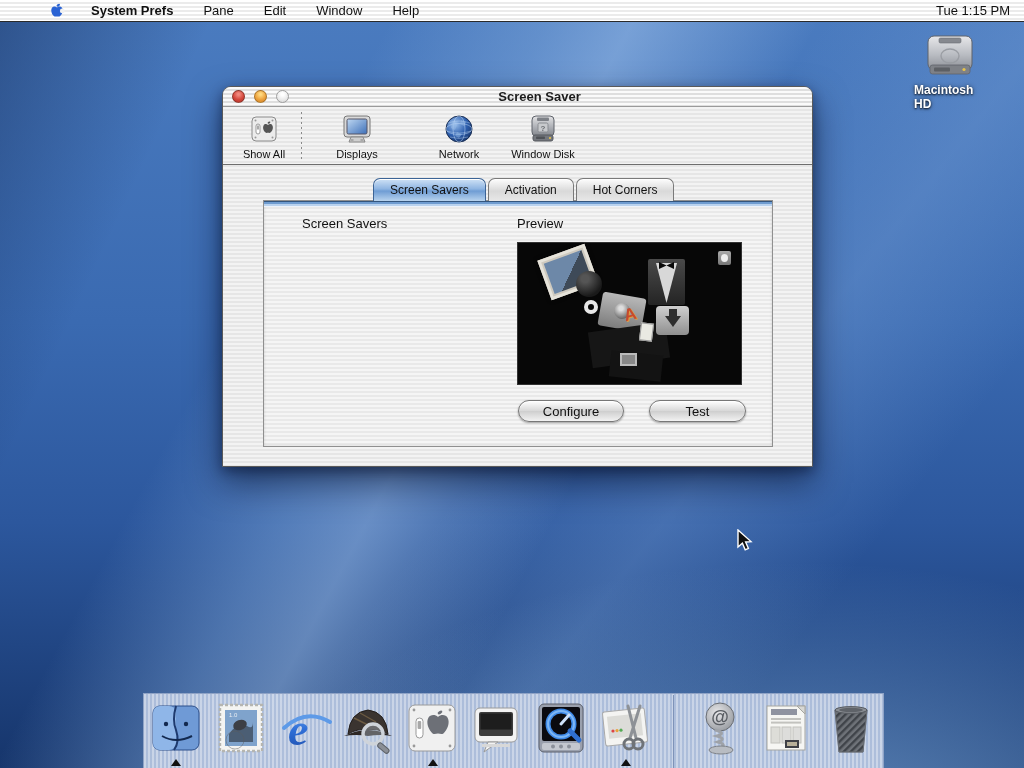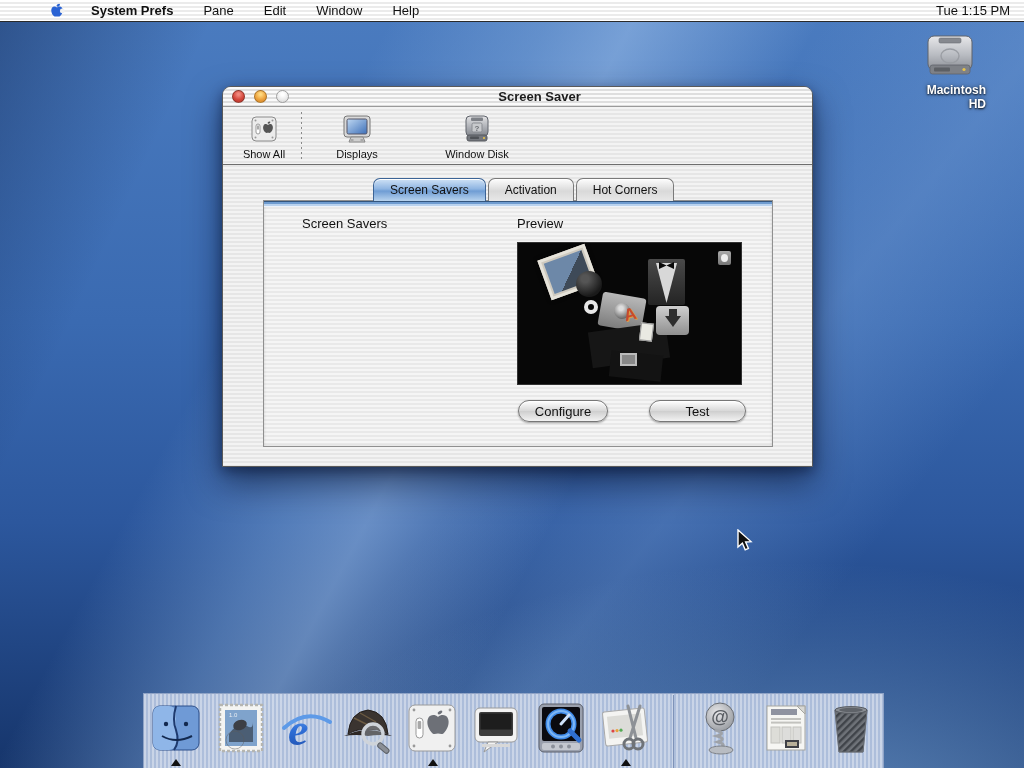--- a/index.html
+++ b/index.html
@@ -20,21 +20,21 @@
     position:absolute; left:0; top:0; width:1024px; height:22px;
     background:repeating-linear-gradient(180deg,#ffffff 0 2px,#ebebeb 2px 4px);
     border-bottom:1px solid #2a2a2a;
     display:flex; align-items:center; font-size:13px; color:#111;padding-left:33px;
   }
   .menubar .apple { width:16px; height:17px; margin-left:16px; }
   .menubar .appname { font-weight:bold; margin-left:26px; }
   .menubar .menu { margin-left:30px; }
   .menubar .clock { margin-left:auto; margin-right:14px; }
   
-  .hd-icon { position:absolute; left:914px; top:32px; width:72px; text-align:right; }
+  .hd-icon { position:absolute; left:914px; top:32px; width:72px; text-align:left; }
   .hd-icon .label {
     margin-top:3px; font-size:12px; font-weight:bold; color:#fff;
     text-shadow:0 1px 2px rgba(0,0,0,.85), 0 0 4px rgba(0,0,0,.5);
   }
   
   .window {
     position:absolute; left:222px; top:86px; width:591px; height:381px;
     border:1px solid #5a5a5a; border-radius:9px 9px 0 0;
     background:repeating-linear-gradient(180deg,#f3f3f3 0 2px,#e6e6e6 2px 4px);
     box-shadow:0 16px 34px rgba(0,10,35,.55), 0 4px 12px rgba(0,10,35,.4);
@@ -231,20 +231,39 @@
           <rect x="6" y="6" width="20" height="15" rx="1.5" fill="url(#scr)" stroke="#556"></rect>
           <path d="M10 24 L8 29 L24 29 L22 24 Z" fill="#cfcfcf" stroke="#888"></path>
           <rect x="9.5" y="26" width="3" height="2" fill="#aaa"></rect>
             <rect x="19.5" y="26" width="3" height="2" fill="#aaa"></rect>
         </svg>
       </span>
       <span class="tlabel">Displays</span>
     </div>
     <div class="tb-spacer"></div>
     <div class="tb-spacer"></div>
+    <div class="tb-item">
+      <span class="ticon">
+        <svg width="32" height="32" viewBox="0 0 32 32">
+          <defs>
+              <radialGradient id="glb" cx=".35" cy=".3" r=".9">
+            <stop offset="0" stop-color="#9ec2ee"></stop>
+                <stop offset=".5" stop-color="#2d5fae"></stop>
+                <stop offset="1" stop-color="#122a58"></stop>
+              </radialGradient>
+            </defs>
+          <circle cx="16" cy="16" r="13" fill="url(#glb)" stroke="#1a2f55"></circle>
+          <ellipse cx="16" cy="16" rx="6" ry="13" fill="none" stroke="rgba(190,215,245,.65)" stroke-width=".8"></ellipse>
+          <ellipse cx="16" cy="16" rx="13" ry="5.5" fill="none" stroke="rgba(190,215,245,.65)" stroke-width=".8"></ellipse>
+          <path d="M5 10 Q16 6 27 10 M4 18 Q16 22 28 18 M7 24 Q16 27 25 24" fill="none" stroke="rgba(190,215,245,.5)" stroke-width=".8"></path>
+          <path d="M9 9 L14 12 L12 17 L8 15 Z M18 7 L23 9 L21 13 L17 11 Z M14 19 L19 21 L16 25 L12 23 Z" fill="rgba(150,185,230,.55)"></path>
+        </svg>
+      </span>
+      <span class="tlabel">Network</span>
+    </div>
     <div class="tb-spacer"></div>
     <div class="tb-item">
       <span class="ticon">
         <svg width="32" height="32" viewBox="0 0 32 32">
           <defs>
               <linearGradient id="sdg" x1="0" y1="0" x2="0" y2="1">
             <stop offset="0" stop-color="#e3e3e5"></stop>
                 <stop offset=".6" stop-color="#a9acb2"></stop>
                 <stop offset="1" stop-color="#83868c"></stop>
               </linearGradient>
@@ -295,21 +314,21 @@
         </div>
       <div class="pv pv-drop">
           <div class="stem"></div>
           <div class="arr"></div>
         </div>
       <div class="pv pv-tiny">
           <div class="dot"></div>
         </div>
     </div>
 
-    <button class="aqua-btn" style="left:254px; top:199px; width:90px;">Configure</button>
+    <button class="aqua-btn" style="left:254px; top:199px; width:106px;">Configure</button>
     <button class="aqua-btn" style="left:385px; top:199px; width:97px;">Test</button>
   </div>
 </div>
 
 <div class="dock">
 
   <div class="dock-item" style="left:4px;">
     <svg width="56" height="56" viewBox="0 0 56 56">
       <defs>
           <linearGradient id="fnd" x1="0" y1="0" x2="1" y2="0">

